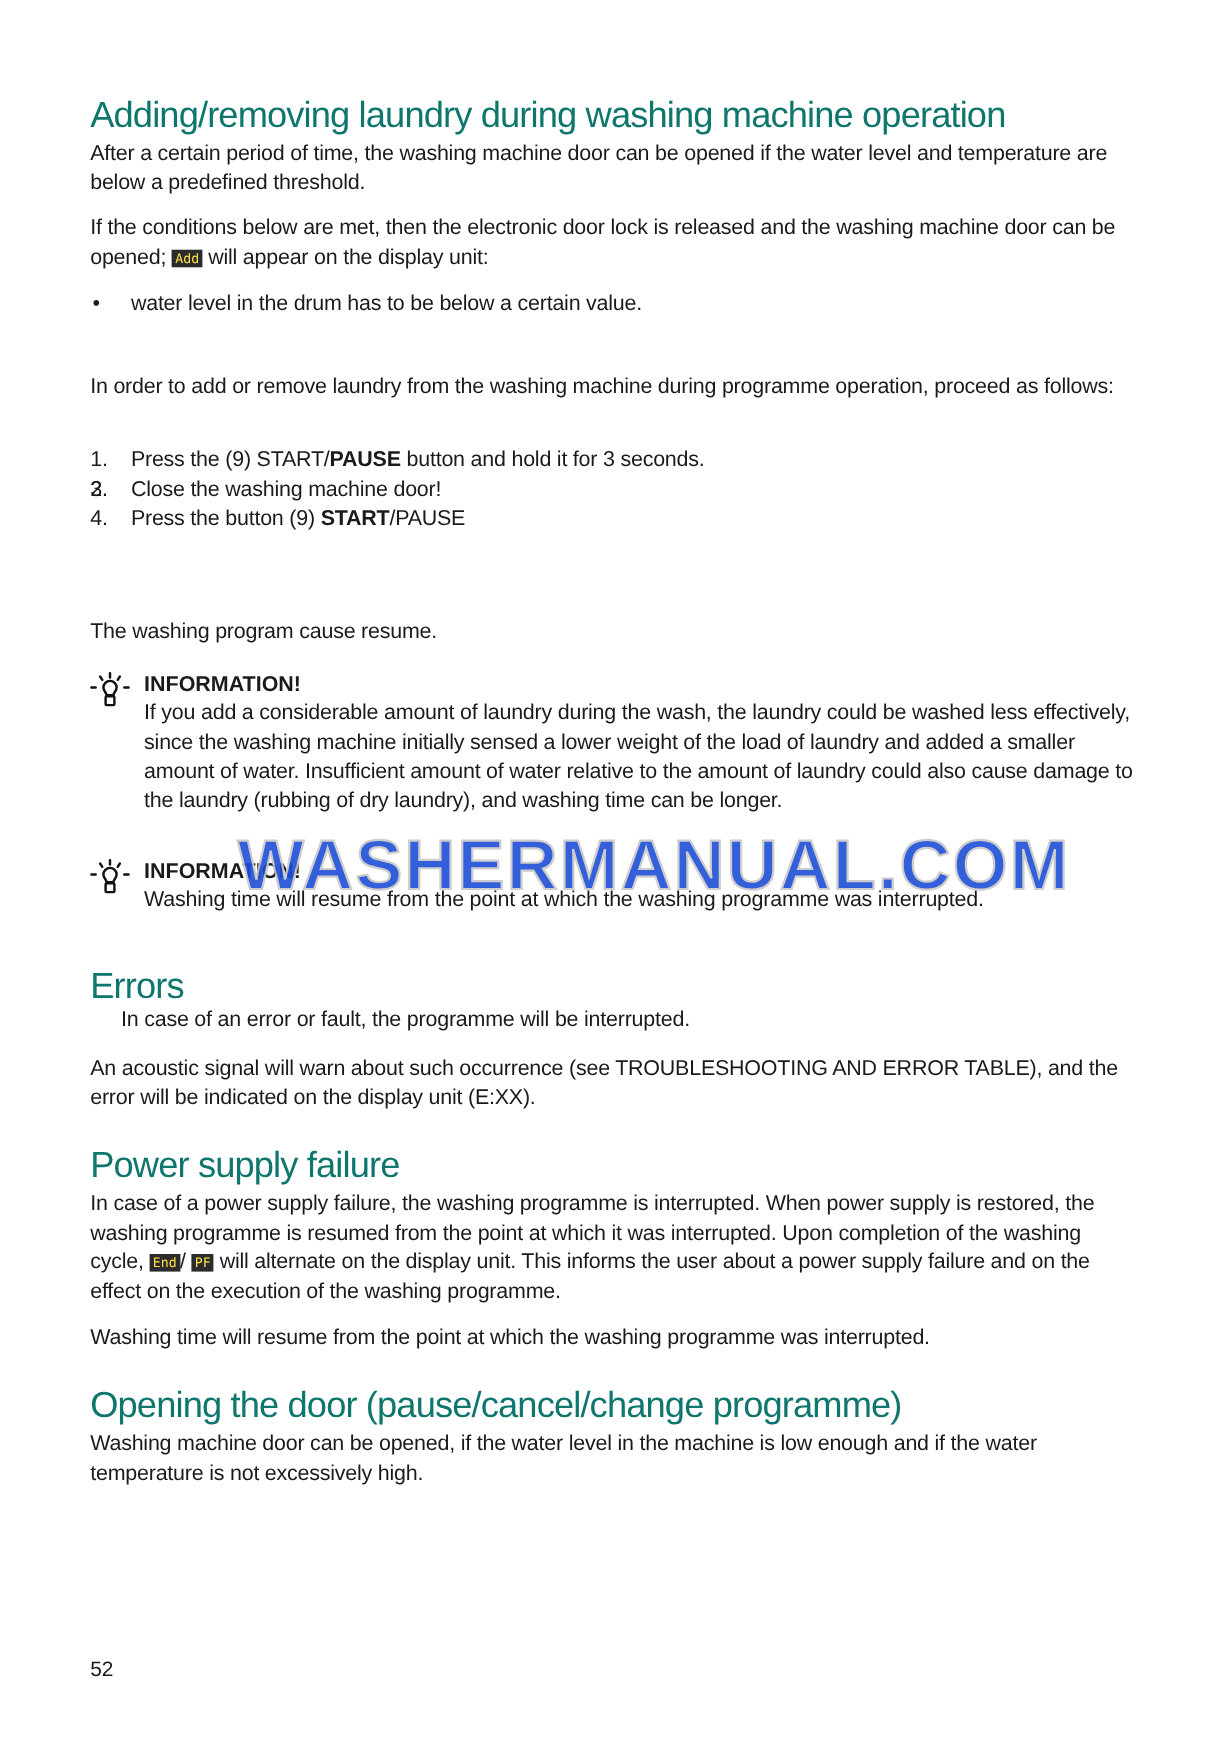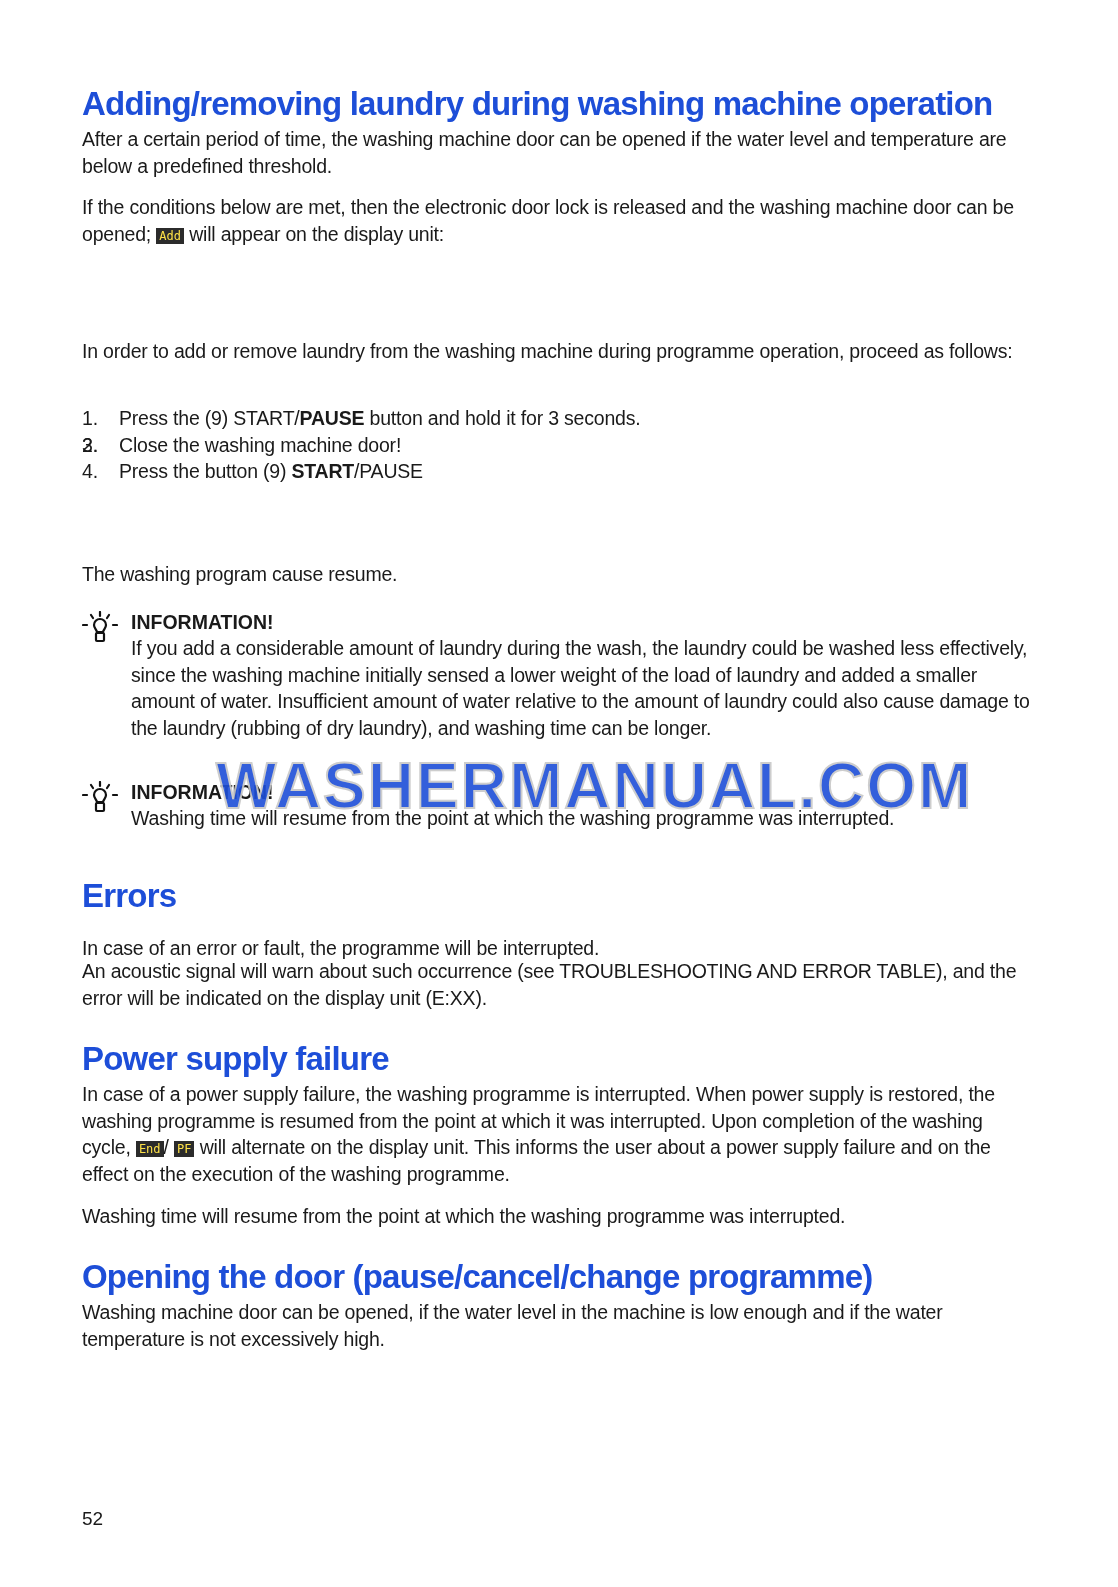--- a/index.html
+++ b/index.html
@@ -1,20 +1,20 @@
 <!DOCTYPE html>
 <html><head>
 <meta charset="utf-8">
 <style>
   html, body { margin:0; padding:0; background:#ffffff; }
   body { width:1118px; height:1587px; position:relative; overflow:hidden;
          font-family:"Liberation Sans", sans-serif; color:#1a1a1a; }
   .page { position:absolute; left:82px; top:0; width:945px; }
-  h1 { font-family:"Liberation Sans", sans-serif; font-weight:bold; font-size:33px;
-       letter-spacing:-0.8px; margin:0; line-height:40px; color:#1d4ed8; }
+  h1 { font-family:"Liberation Sans", sans-serif; font-weight:normal; font-size:33px;
+       letter-spacing:-0.8px; margin:0; line-height:40px; color:#0f766e; }
   p, li, .info-text { font-size:19.5px; line-height:26.5px; margin:0; letter-spacing:-0.2px; }
   .abs { position:absolute; left:0; width:945px; }
   .lcd { display:inline-block; background:#2b2b2b; color:#fde047; font-family:"DejaVu Sans Mono", monospace;
          font-size:12px; line-height:16px; padding:0 3px; vertical-align:1px; letter-spacing:0; }
   ul.bullets { list-style:none; padding:0; margin:0; }
   ul.bullets li { position:relative; padding-left:37px; }
   ul.bullets li::before { content:"•"; position:absolute; left:2px; top:0; }
   ol.steps { list-style:none; padding:0; margin:0; }
   ol.steps li { position:relative; padding-left:37px; }
   ol.steps li .num { position:absolute; left:0; top:0; }
@@ -33,20 +33,21 @@
 <div class="page">
 
   <h1 class="abs" style="top:84px;">Adding/removing laundry during washing machine operation</h1>
   <p class="abs" style="top:126px;">After a certain period of time, the washing machine door can be opened if the water level and temperature are below a predefined threshold.</p>
   <p class="abs" style="top:194px;">
     <span>If the conditions below are met, then the electronic door lock is released and the washing machine door can be opened;</span>
     <span class="lcd">Add</span>
     <span>will appear on the display unit:</span>
   </p>
   <ul class="bullets abs" style="top:263px;">
+    <li>water level in the drum has to be below a certain value.</li>
   </ul>
   <p class="abs" style="top:338px;">In order to add or remove laundry from the washing machine during programme operation, proceed as follows:</p>
   <ol class="steps abs" style="top:405px;">
     <li><span class="num">1.</span><span>Press the (9) START/</span><b>PAUSE</b><span> button and hold it for 3 seconds.</span></li>
     <li><span class="num">2.</span></li>
     <li><span class="num">3.</span><span>Close the washing machine door!</span></li>
     <li><span class="num">4.</span><span>Press the button (9) </span><b>START</b><span>/PAUSE</span></li>
   </ol>
   <p class="abs" style="top:561px;">The washing program cause resume.</p>
 
@@ -76,21 +77,21 @@
         <line x1="31" y1="14" x2="35" y2="14"></line>
         <path d="M12 14 a6 6 0 1 1 12 0 c0 3 -2.5 4.5 -3 7 h-6 c-0.5 -2.5 -3 -4 -3 -7z"></path>
         <rect x="14" y="22" width="8" height="8" rx="1"></rect>
       </g>
     </svg>
     <div class="title">INFORMATION!</div>
     <div class="body info-text">Washing time will resume from the point at which the washing programme was interrupted.</div>
   </div>
 
   <h1 class="abs" style="top:876px;">Errors</h1>
-  <p class="abs" style="top:935px;">In case of an error or fault, the programme will be interrupted.</p>
+  <p class="abs" style="top:914px;margin-left:28px;">In case of an error or fault, the programme will be interrupted.</p>
   <p class="abs" style="top:958px;">An acoustic signal will warn about such occurrence (see TROUBLESHOOTING AND ERROR TABLE), and the error will be indicated on the display unit (E:XX).</p>
 
   <h1 class="abs" style="top:1039px;">Power supply failure</h1>
   <p class="abs" style="top:1081px;">
     <span>In case of a power supply failure, the washing programme is interrupted. When power supply is restored, the washing programme is resumed from the point at which it was interrupted. Upon completion of the washing cycle,</span>
     <span class="lcd">End</span><span>/</span>
     <span class="lcd">PF</span>
     <span>will alternate on the display unit. This informs the user about a power supply failure and on the effect on the execution of the washing programme.</span>
   </p>
   <p class="abs" style="top:1203px;">Washing time will resume from the point at which the washing programme was interrupted.</p>

